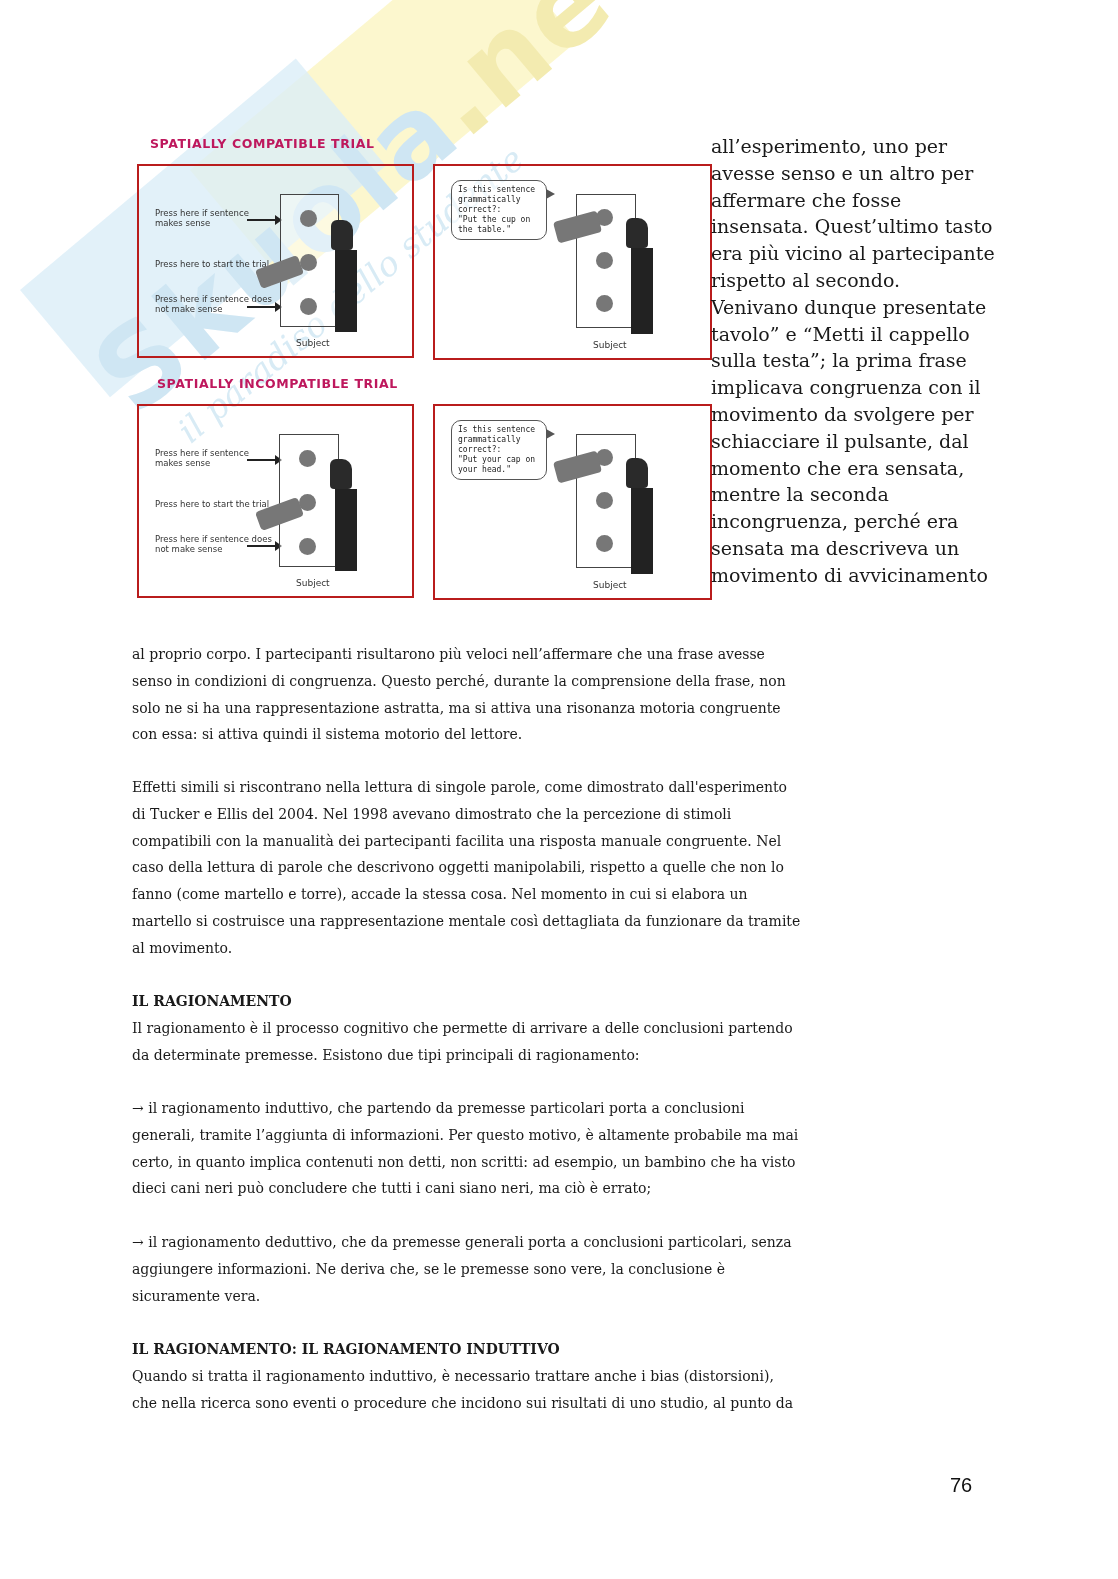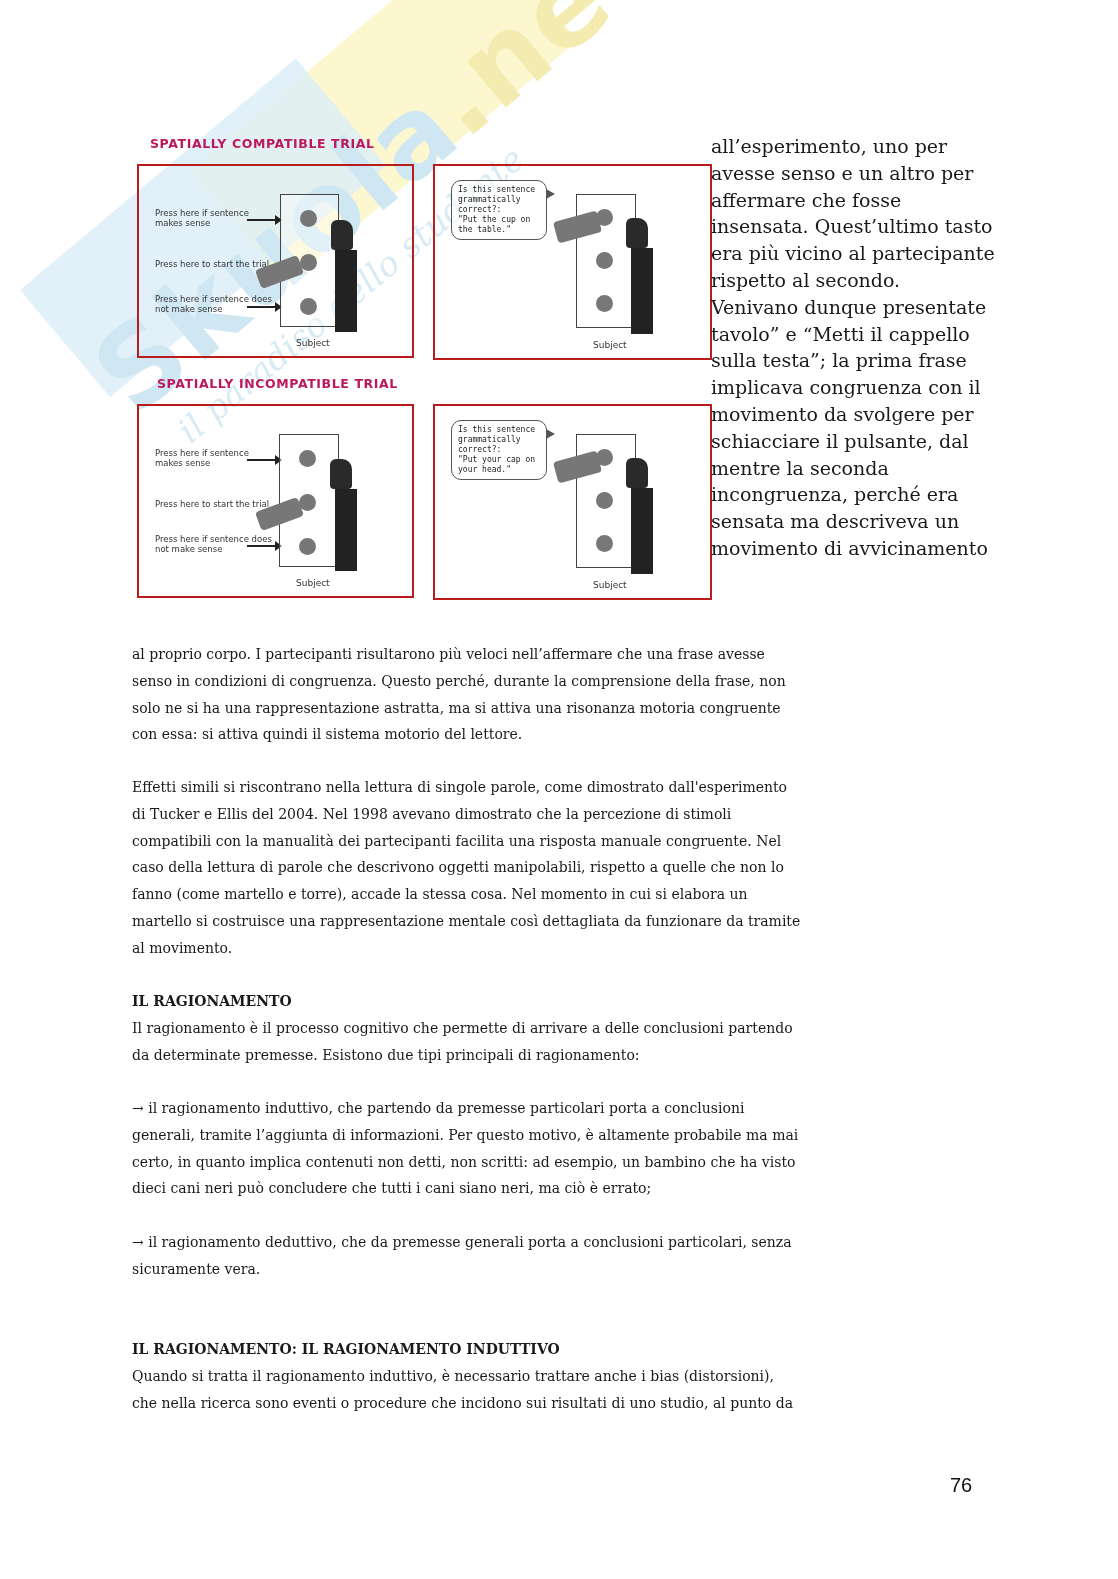--- a/index.html
+++ b/index.html
@@ -123,20 +123,21 @@
     <span>affermare che fosse</span>
     <span>insensata. Quest’ultimo tasto</span>
     <span>era più vicino al partecipante</span>
     <span>rispetto al secondo.</span>
     <span>Venivano dunque presentate</span>
     <span>tavolo” e “Metti il cappello</span>
     <span>sulla testa”; la prima frase</span>
     <span>implicava congruenza con il</span>
     <span>movimento da svolgere per</span>
     <span>schiacciare il pulsante, dal</span>
+    <span>momento che era sensata,</span>
     <span>mentre la seconda</span>
     <span>incongruenza, perché era</span>
     <span>sensata ma descriveva un</span>
     <span>movimento di avvicinamento</span>
   </div>
 
   <div class="body" style="top:641px;">
     <span class="l">al proprio corpo. I partecipanti risultarono più veloci nell’affermare che una frase avesse</span>
     <span class="l">senso in condizioni di congruenza. Questo perché, durante la comprensione della frase, non</span>
     <span class="l">solo ne si ha una rappresentazione astratta, ma si attiva una risonanza motoria congruente</span>
@@ -161,20 +162,21 @@
 
   <div class="body" style="top:1095px;">
     <span class="l">→ il ragionamento induttivo, che partendo da premesse particolari porta a conclusioni</span>
     <span class="l">generali, tramite l’aggiunta di informazioni. Per questo motivo, è altamente probabile ma mai</span>
     <span class="l">certo, in quanto implica contenuti non detti, non scritti: ad esempio, un bambino che ha visto</span>
     <span class="l">dieci cani neri può concludere che tutti i cani siano neri, ma ciò è errato;</span>
   </div>
 
   <div class="body" style="top:1229px;">
     <span class="l">→ il ragionamento deduttivo, che da premesse generali porta a conclusioni particolari, senza</span>
+    <span class="l">aggiungere informazioni. Ne deriva che, se le premesse sono vere, la conclusione è</span>
     <span class="l">sicuramente vera.</span>
   </div>
 
   <div class="body" style="top:1336px;">
     <span class="l heading">IL RAGIONAMENTO: IL RAGIONAMENTO INDUTTIVO</span>
     <span class="l">Quando si tratta il ragionamento induttivo, è necessario trattare anche i bias (distorsioni),</span>
     <span class="l">che nella ricerca sono eventi o procedure che incidono sui risultati di uno studio, al punto da</span>
   </div>
 
   <div class="page-num">76</div>

